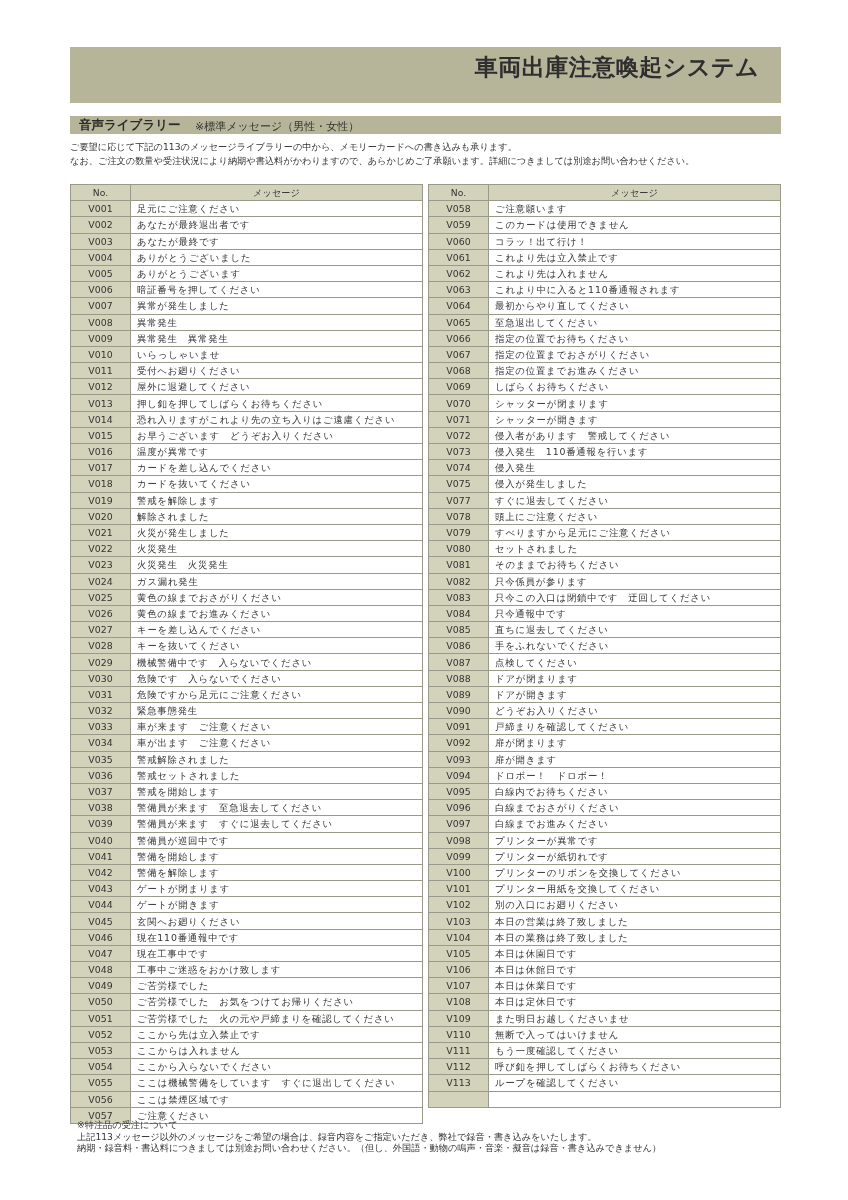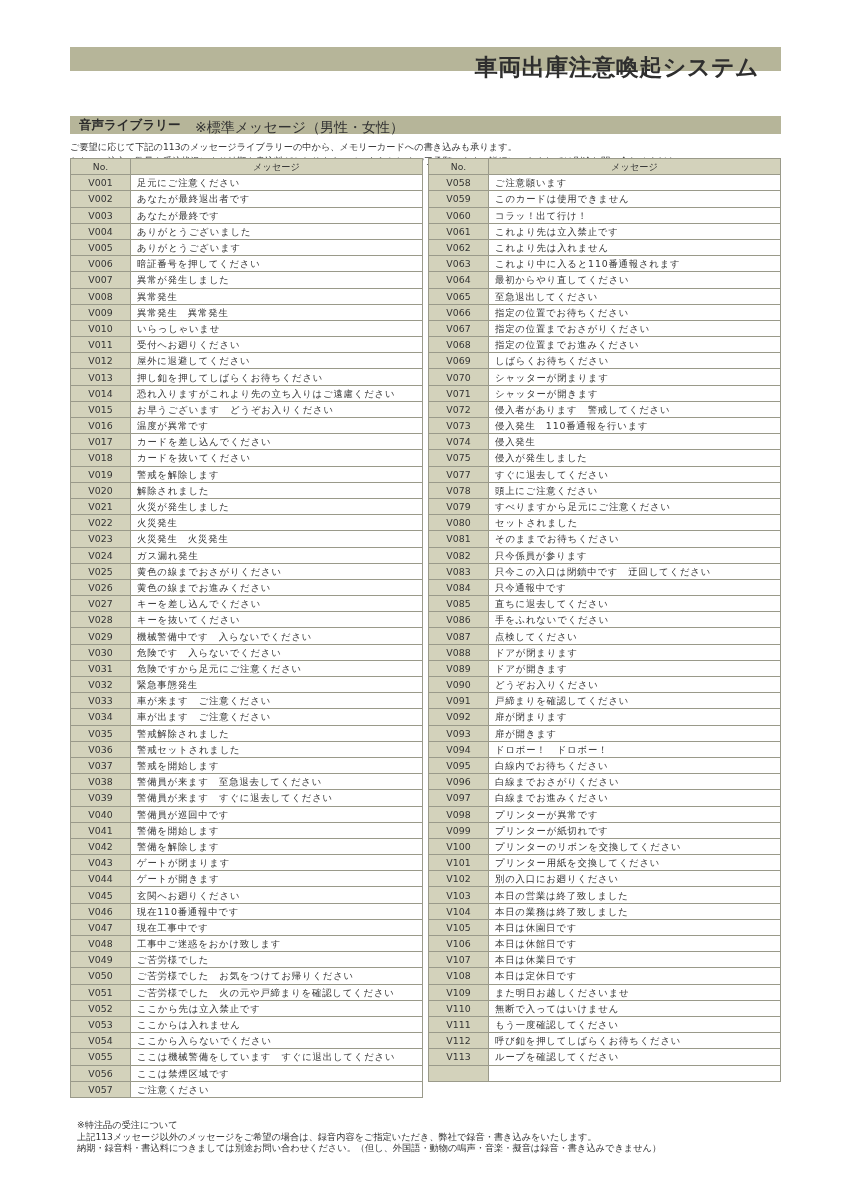--- a/index.html
+++ b/index.html
@@ -1,23 +1,23 @@
 <!DOCTYPE html>
 <html><head>
 <meta charset="utf-8">
 <style>
   html, body { margin: 0; padding: 0; background: #ffffff; }
   body { width: 848px; height: 1200px; position: relative; font-family: "DejaVu Sans", "Liberation Sans", sans-serif; color: #333; overflow: hidden; }
-  .title-bar { position: absolute; left: 70px; top: 47px; width: 711px; height: 24px; background: #b6b599; }
+  .title-bar { position: absolute; left: 70px; top: 47px; width: 711px; height: 56px; background: #b6b599; }
   .title-bar .title { position: absolute; right: 22px; top: 5px; font-size: 23px; font-weight: bold; color: #2e2e2e; letter-spacing: 0.5px; }
   .section-bar { position: absolute; left: 70px; top: 116px; width: 711px; height: 18px; background: #b6b599; }
   .section-bar .sec-title { position: absolute; left: 9px; top: 1px; font-size: 12.5px; font-weight: bold; color: #2b2b2b; }
-  .section-bar .sec-sub { position: absolute; left: 125px; top: 3px; font-size: 14px; color: #333; }
+  .section-bar .sec-sub { position: absolute; left: 125px; top: 3px; font-size: 11px; color: #333; }
   .intro { position: absolute; left: 70px; top: 140px; font-size: 9.2px; line-height: 14px; color: #333; white-space: nowrap; }
-  table.lib { position: absolute; top: 158px; border-collapse: collapse; font-size: 9.4px; table-layout: fixed; padding-left: 28px; }
+  table.lib { position: absolute; top: 184px; border-collapse: collapse; font-size: 9.4px; table-layout: fixed; padding-left: 28px; }
   table.lib.left { left: 70px; width: 353px; }
   table.lib.right { left: 428px; width: 353px; }
   table.lib td, table.lib th { border: 1px solid #9a9a8a; height: 15.2px; padding: 0; line-height: 15px; }
   table.lib th { background: #d3d2bb; font-weight: normal; color: #333; text-align: center; font-size: 9.2px; }
   table.lib td.no { background: #d3d2bb; text-align: center; width: 60px; color: #333; }
   table.lib td.msg { background: #ffffff; padding-left: 6px; color: #333; letter-spacing: 0.8px; white-space: nowrap; overflow: hidden; }
   table.lib col.c1 { width: 60px; }
   .notes { position: absolute; left: 70px; top: 1119px; font-size: 9.2px; line-height: 11.6px; color: #333; white-space: nowrap; margin-left: 7px; }
 </style>
 </head>

